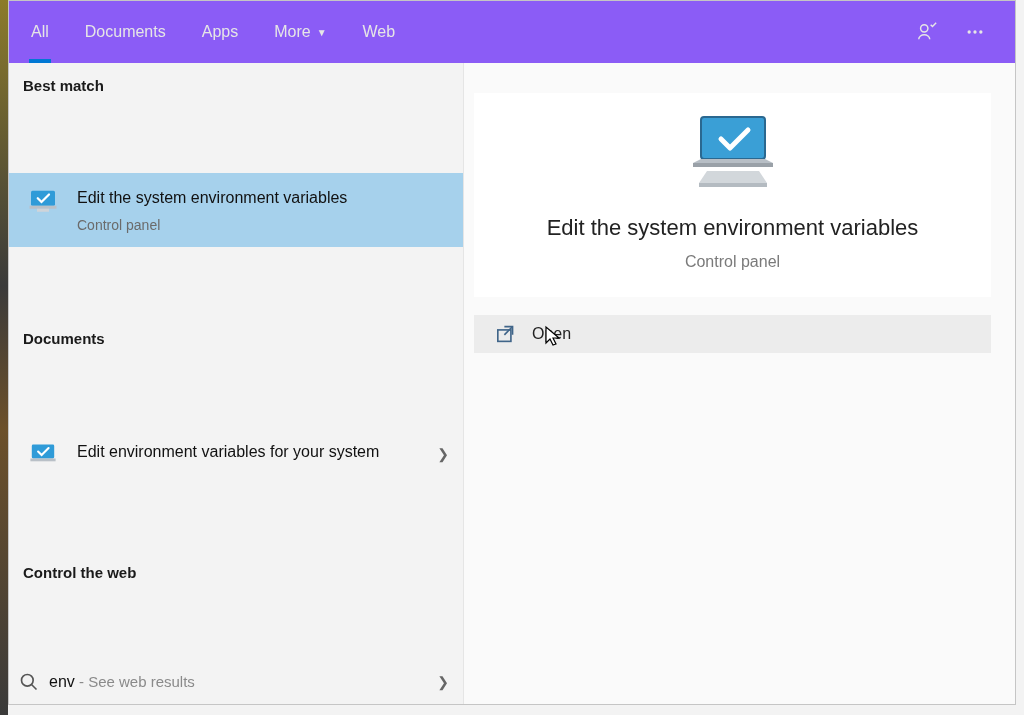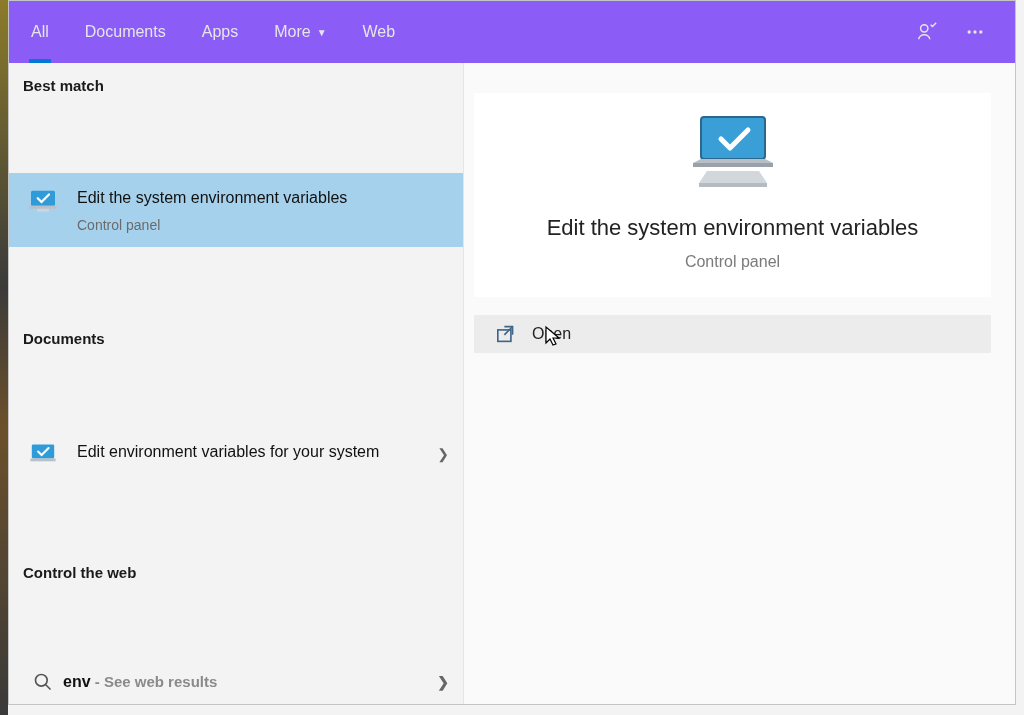--- a/index.html
+++ b/index.html
@@ -138,24 +138,23 @@
     right: 14px;
     top: 50%;
     transform: translateY(-50%);
     color: #666;
     font-size: 14px;
   }
 
   .web-item {
     display: flex;
     align-items: center;
-    padding: 12px 14px;
-    cursor: pointer;
-    position: relative;
-    font-weight: bold;
+    padding: 12px 0;
+    cursor: pointer;
+    position: relative;
   }
   .web-icon {
     width: 40px;
     display: flex;
     justify-content: center;
     color: #666;
   }
   .web-text {
     font-size: 16px;
     color: #111;

